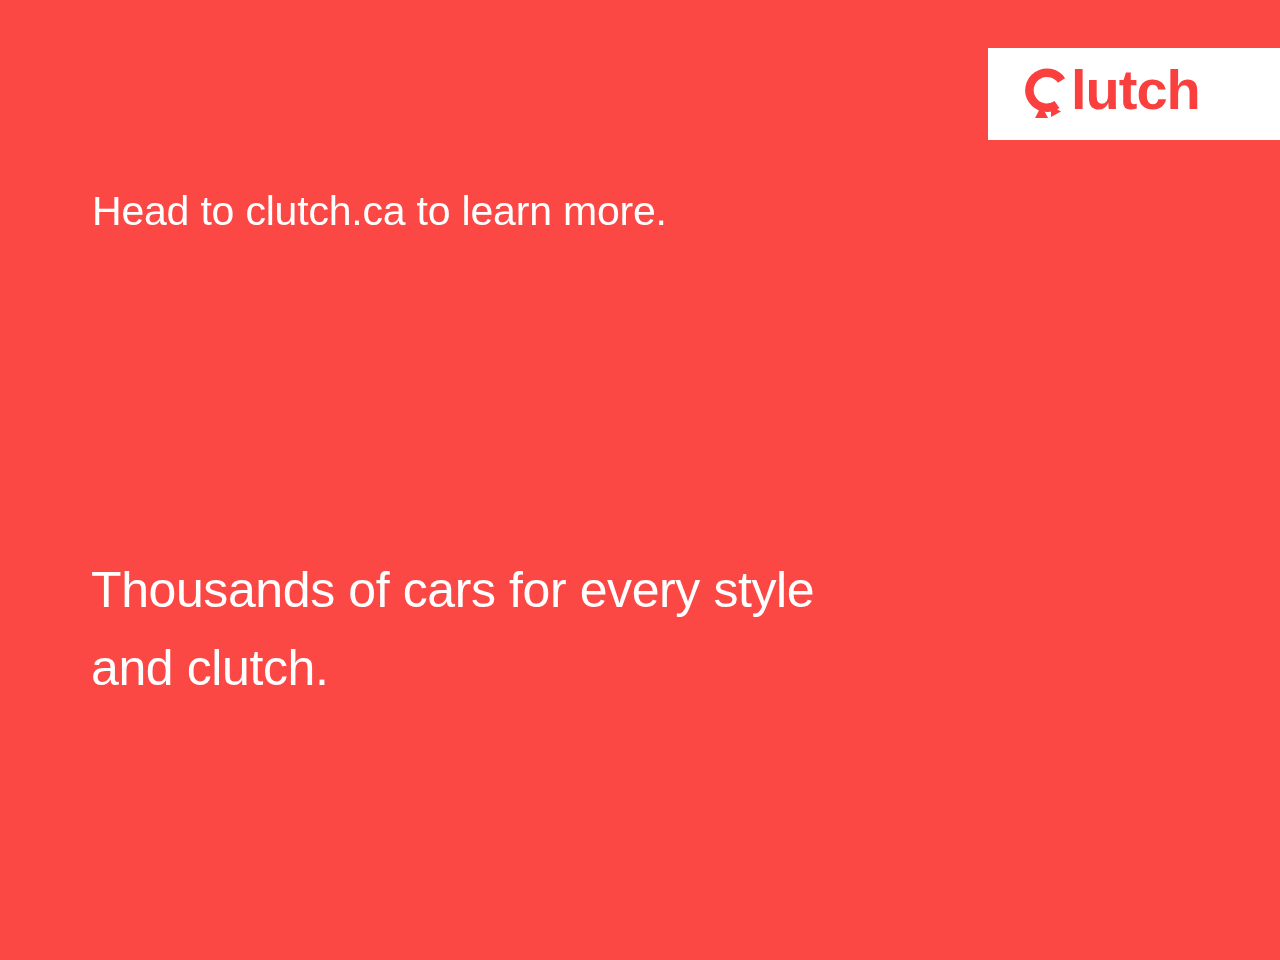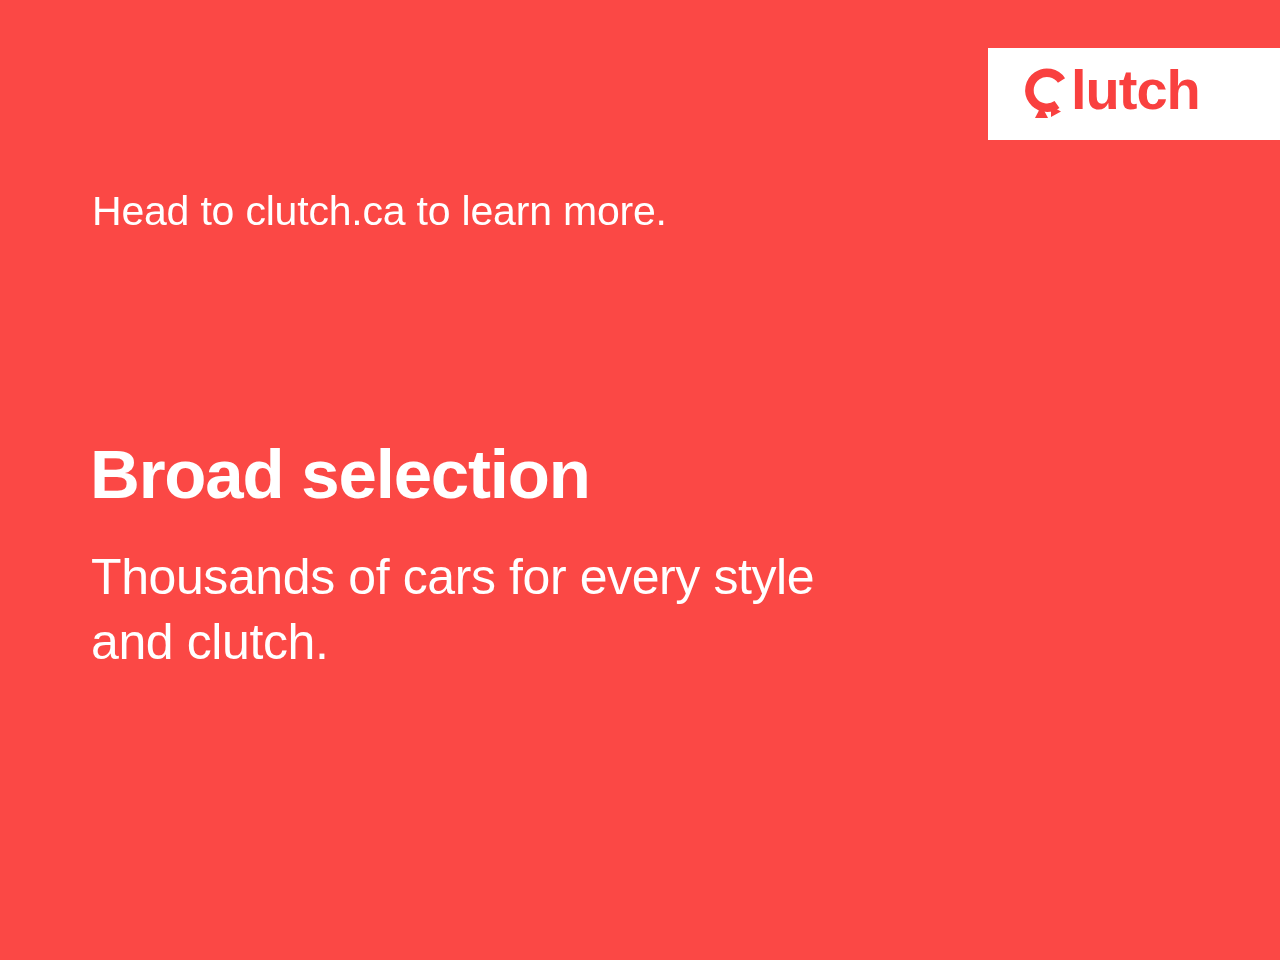--- a/index.html
+++ b/index.html
@@ -91,20 +91,21 @@
     width: 960px;
     font-size: 50px;
     font-weight: 400;
     letter-spacing: -0.4px;
     color: #ffffff;
     line-height: 65px;
   }
   #subhead .sub-line {
     display: block;
     white-space: nowrap;
+    margin-top: 13px;
   }
 </style>
 </head>
 <body>
 
 <div id="slide">
 
   <div id="logo-badge">
     <div id="logo-lockup">
 
@@ -119,20 +120,19 @@
       </svg>
 
       <svg class="logo-word" viewBox="0 0 200 56" width="200" height="56">
         <text id="wordmark-text" x="0" y="43" font-family="Liberation Sans, sans-serif" font-size="56" font-weight="700" letter-spacing="-1" fill="#f9403f">lutch</text>
       </svg>
     </div>
   </div>
 
   <div id="eyebrow">Head to clutch.ca to learn more.</div>
 
-  <div id="headline">Broad selection</div>
 
   <div id="subhead">
     <span class="sub-line">Thousands of cars for every style</span>
     <span class="sub-line">and clutch.</span>
   </div>
 
 </div>
 
 </body></html>

